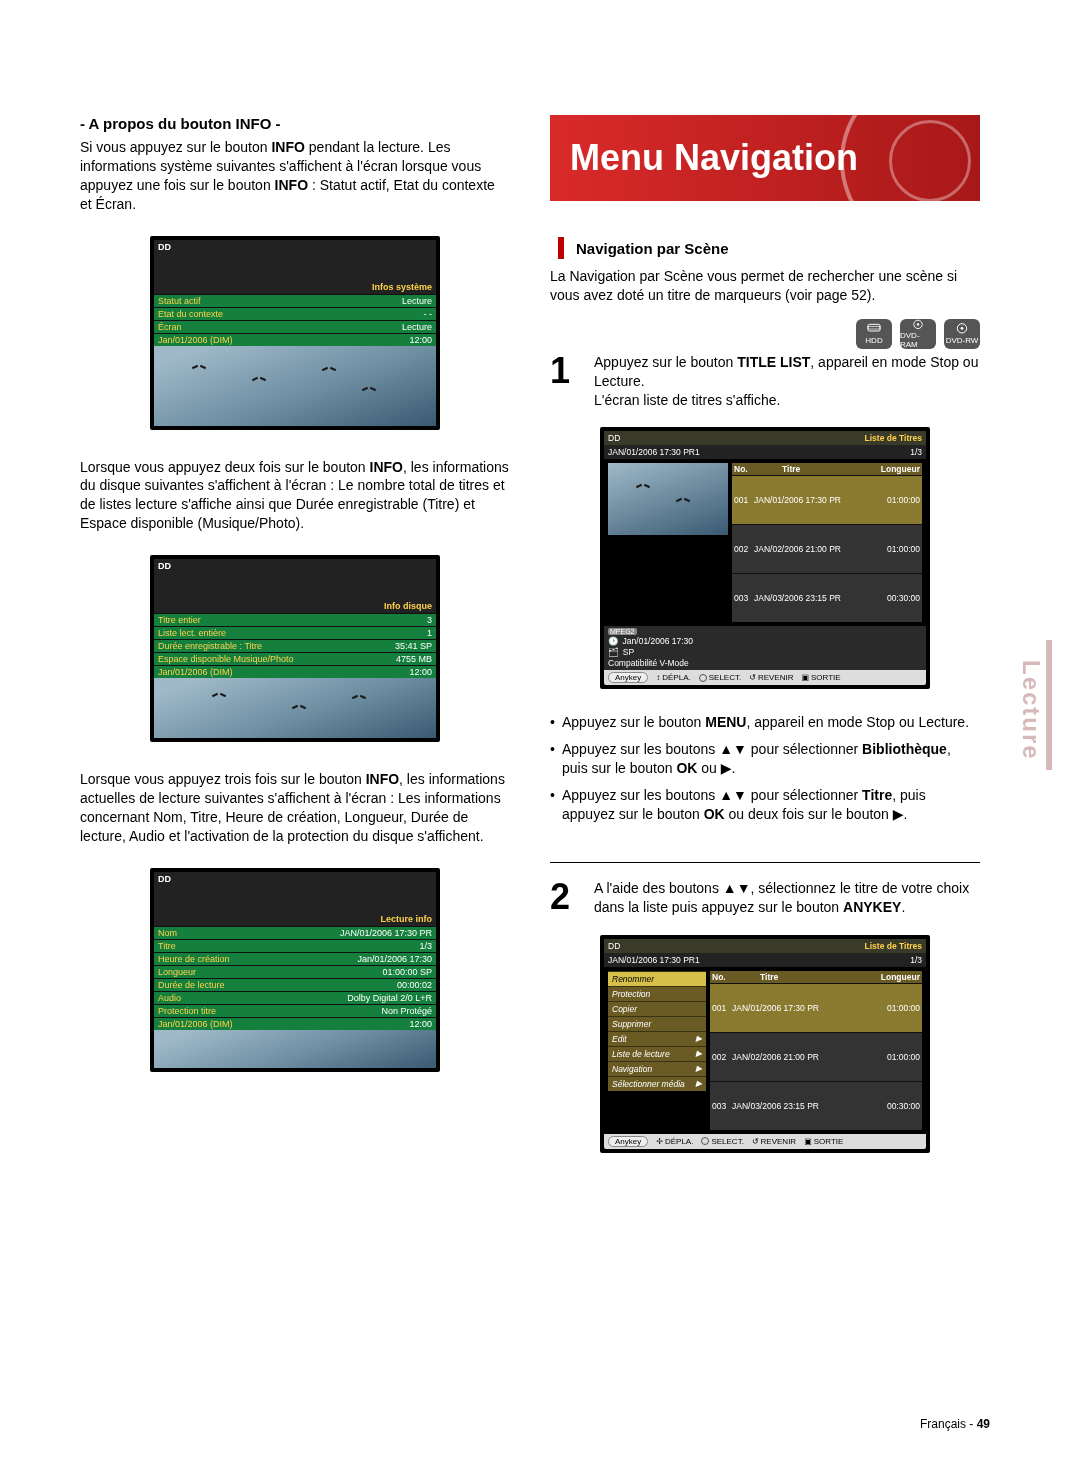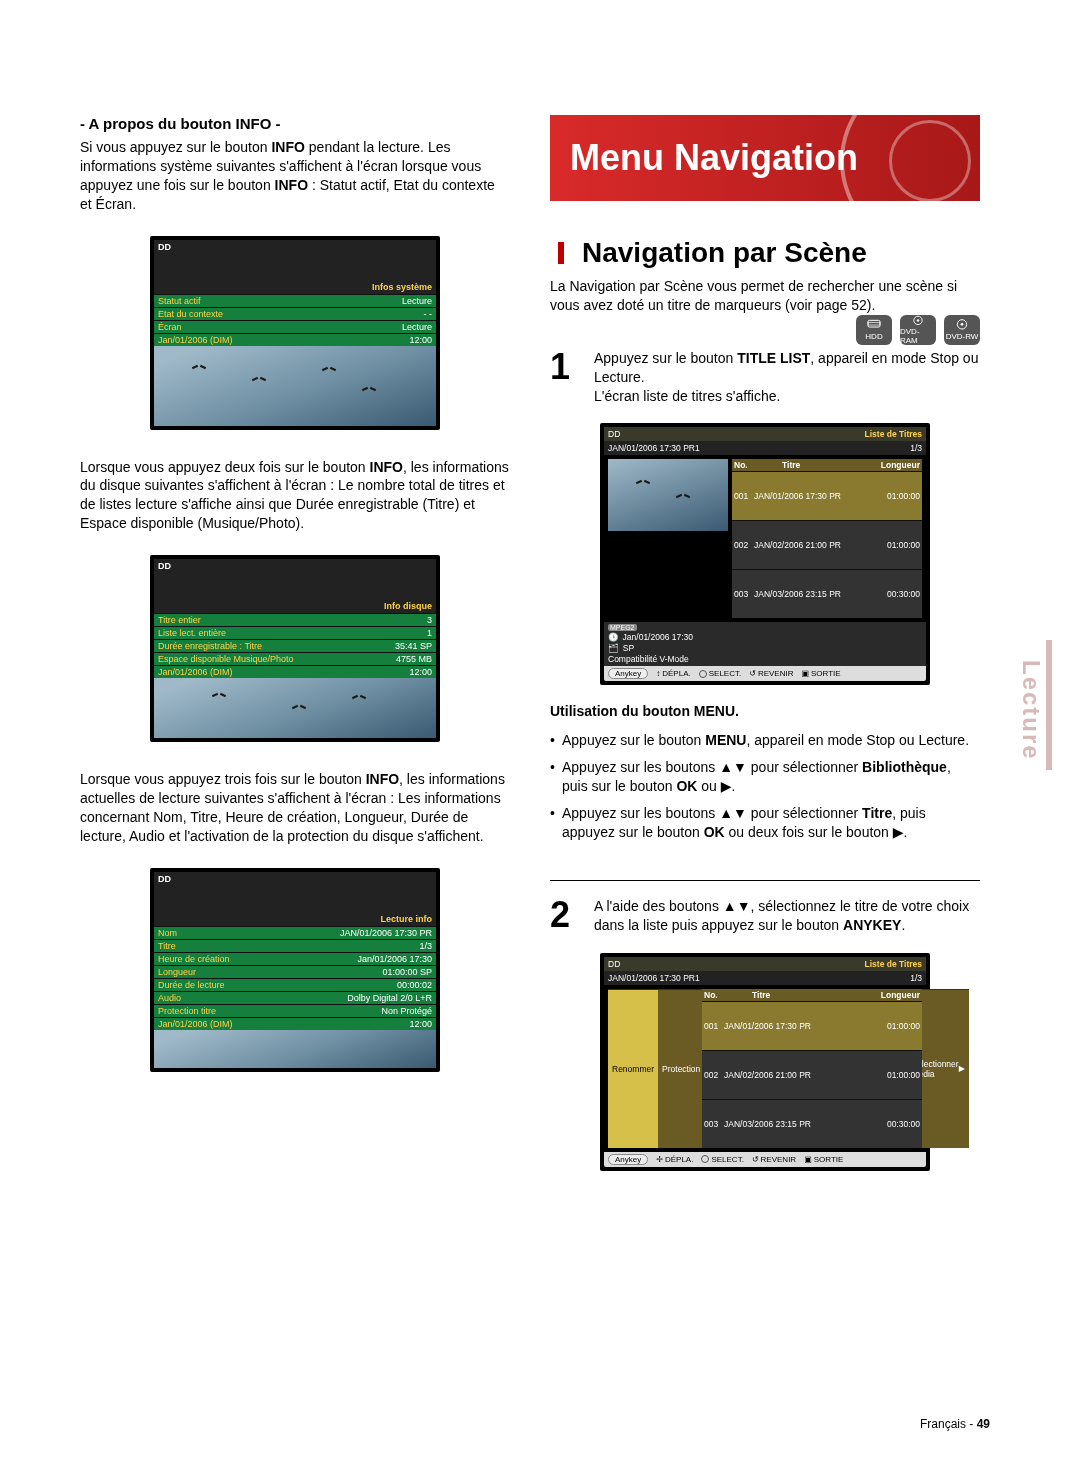--- a/index.html
+++ b/index.html
@@ -92,25 +92,25 @@
   .disc-deco {
     position:absolute; right:-40px; bottom:-50px; width:180px; height:180px;
     border-radius:50%; border:4px solid rgba(255,255,255,.4);
   }
   .disc-deco::after{
     content:""; position:absolute; inset:45px; border-radius:50%;
     border:3px solid rgba(255,255,255,.35);
   }
 
   .sub-heading {
-    display:flex; align-items:center; gap:18px;
-    font-size: 28px; font-weight:bold; margin-bottom:8px;padding-left:8px;
+    display:flex; align-items:center; gap:12px;
+    font-size: 15px; font-weight:bold; margin-bottom:8px;padding-left:8px;
   }
   .red-bar { width:6px; height:22px; background:#b00; display:inline-block; }
-  .para-r { font-size:14px; line-height:1.35; }
+  .para-r { font-size:14px; line-height:1.35; margin-bottom:14px; }
 
   .disc-icons { display:flex; justify-content:flex-end; align-items:center; gap:8px; margin-bottom:4px; }
   .disc-icon {
     width:36px; height:30px; border-radius:6px; background:#555; color:#fff;
     font-size:8px; display:flex; flex-direction:column; align-items:center; justify-content:center;
   }
   .disc-icon svg { width:16px; height:14px; }
   .mode-vr { text-align:right; font-size:13px; margin-bottom:18px; }
 
   .pointer-row { display:flex; align-items:center; gap:10px; margin-bottom:24px; }
@@ -159,21 +159,21 @@
     align-items:center; font-size:8px; border-radius:0 0 2px 2px;
   }
   .anykey-pill{
     border:1px solid #888; border-radius:10px; padding:0 6px; font-size:8px; background:#eee;
   }
   .fbtn{ display:flex; align-items:center; gap:2px; }
   .fdot{ width:8px;height:8px;border-radius:50%; border:1px solid #555; display:inline-block;}
 
   
   .ctx-col {
-    width:90px; display:flex; flex-direction:row;
+    width:98px; display:flex; flex-direction:column;font-style:italic;
   }
   .ctx-item {
     background:#6a5a24; color:#fff; padding:2px 4px; border-top:1px solid #3a3214;
     display:flex; justify-content:space-between; align-items:center; font-size:8.5px;
   }
   .ctx-item.hi { background:#d6c04a; color:#000; }
   .ctx-arrow { font-size:8px; }
 
   .bullet-list { list-style:none; margin:6px 0 16px 0; }
   .bullet-list li {
@@ -440,21 +440,20 @@
             <span class="arrow-glyph">↺</span>
             <span>REVENIR</span>
           </span>
         <span class="fbtn">
             <span class="arrow-glyph">▣</span>
             <span>SORTIE</span>
           </span>
       </div>
     </div>
 
-    <div class="b" style="font-size:14px;margin-bottom:6px">Utilisation du bouton MENU.</div>
     <ul class="bullet-list">
       <li>
         <span>Appuyez sur le bouton </span><span class="b">MENU</span><span>, appareil en mode Stop ou Lecture.</span>
       </li>
       <li>
         <span>Appuyez sur les boutons ▲▼ pour sélectionner </span><span class="b">Bibliothèque</span><span>, puis sur le bouton </span><span class="b">OK</span><span> ou ▶.</span>
       </li>
       <li>
         <span>Appuyez sur les boutons ▲▼ pour sélectionner </span><span class="b">Titre</span><span>, puis appuyez sur le bouton </span><span class="b">OK</span><span> ou deux fois sur le bouton ▶.</span>
       </li>

